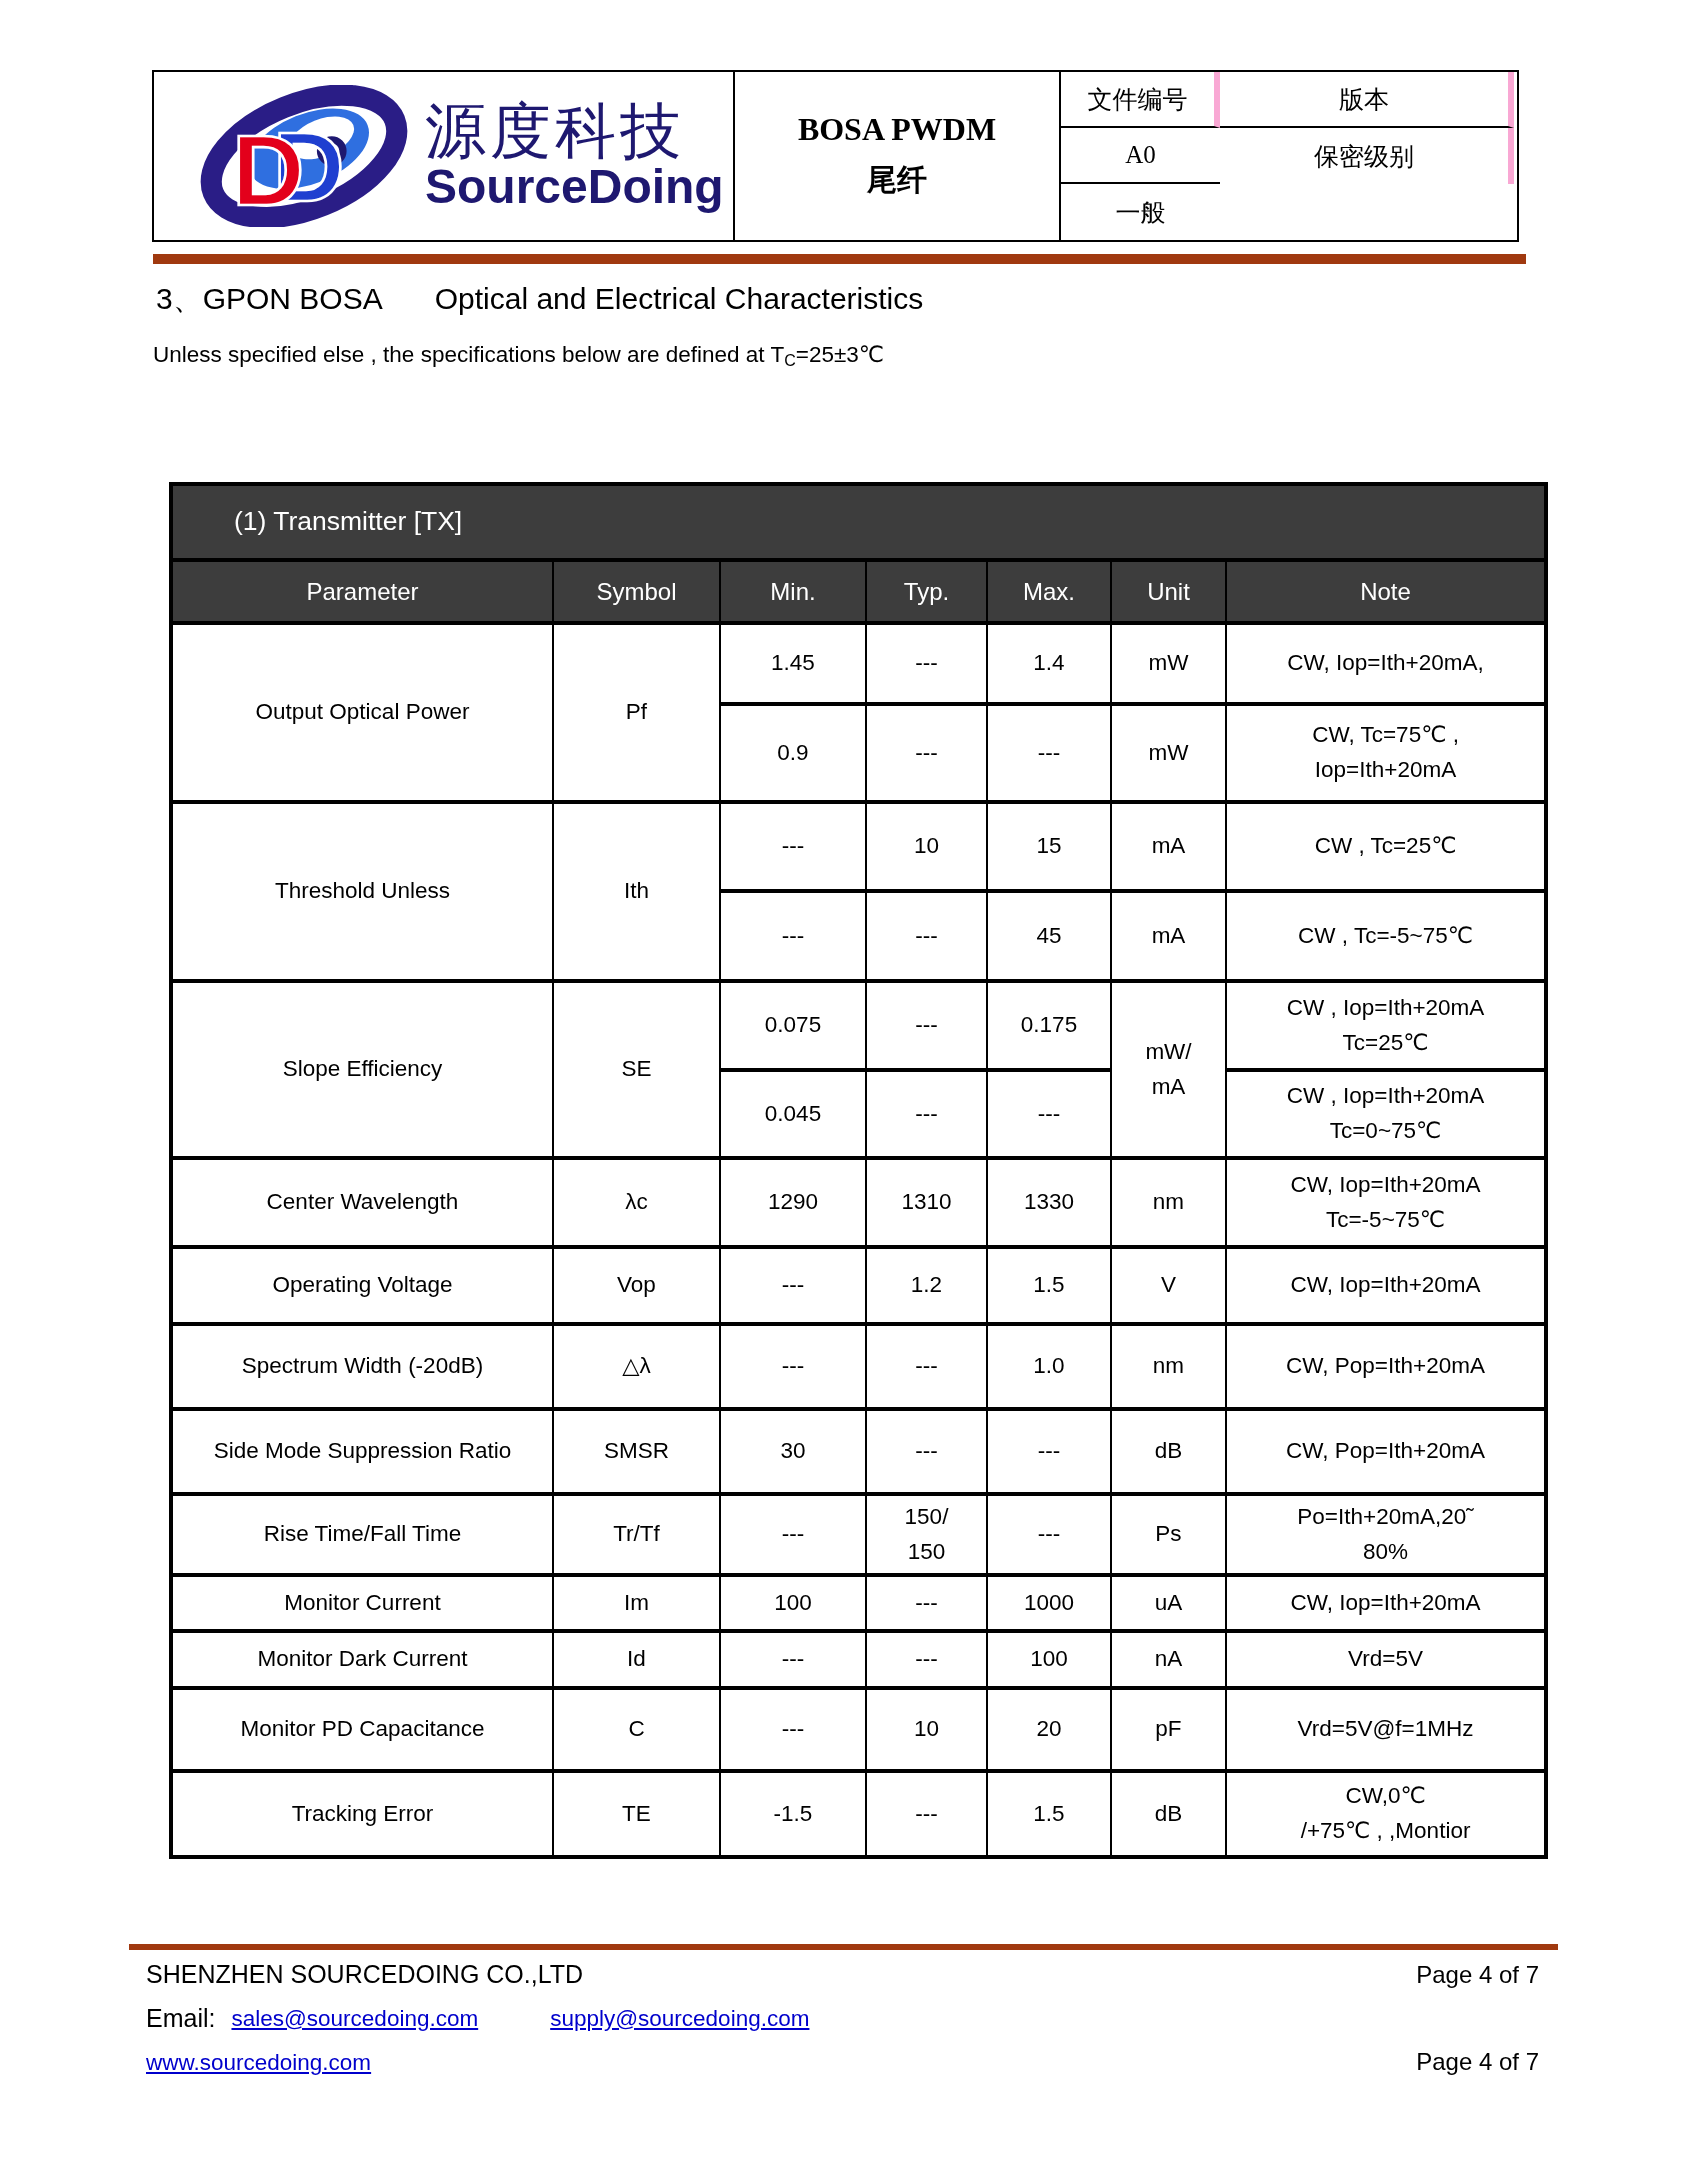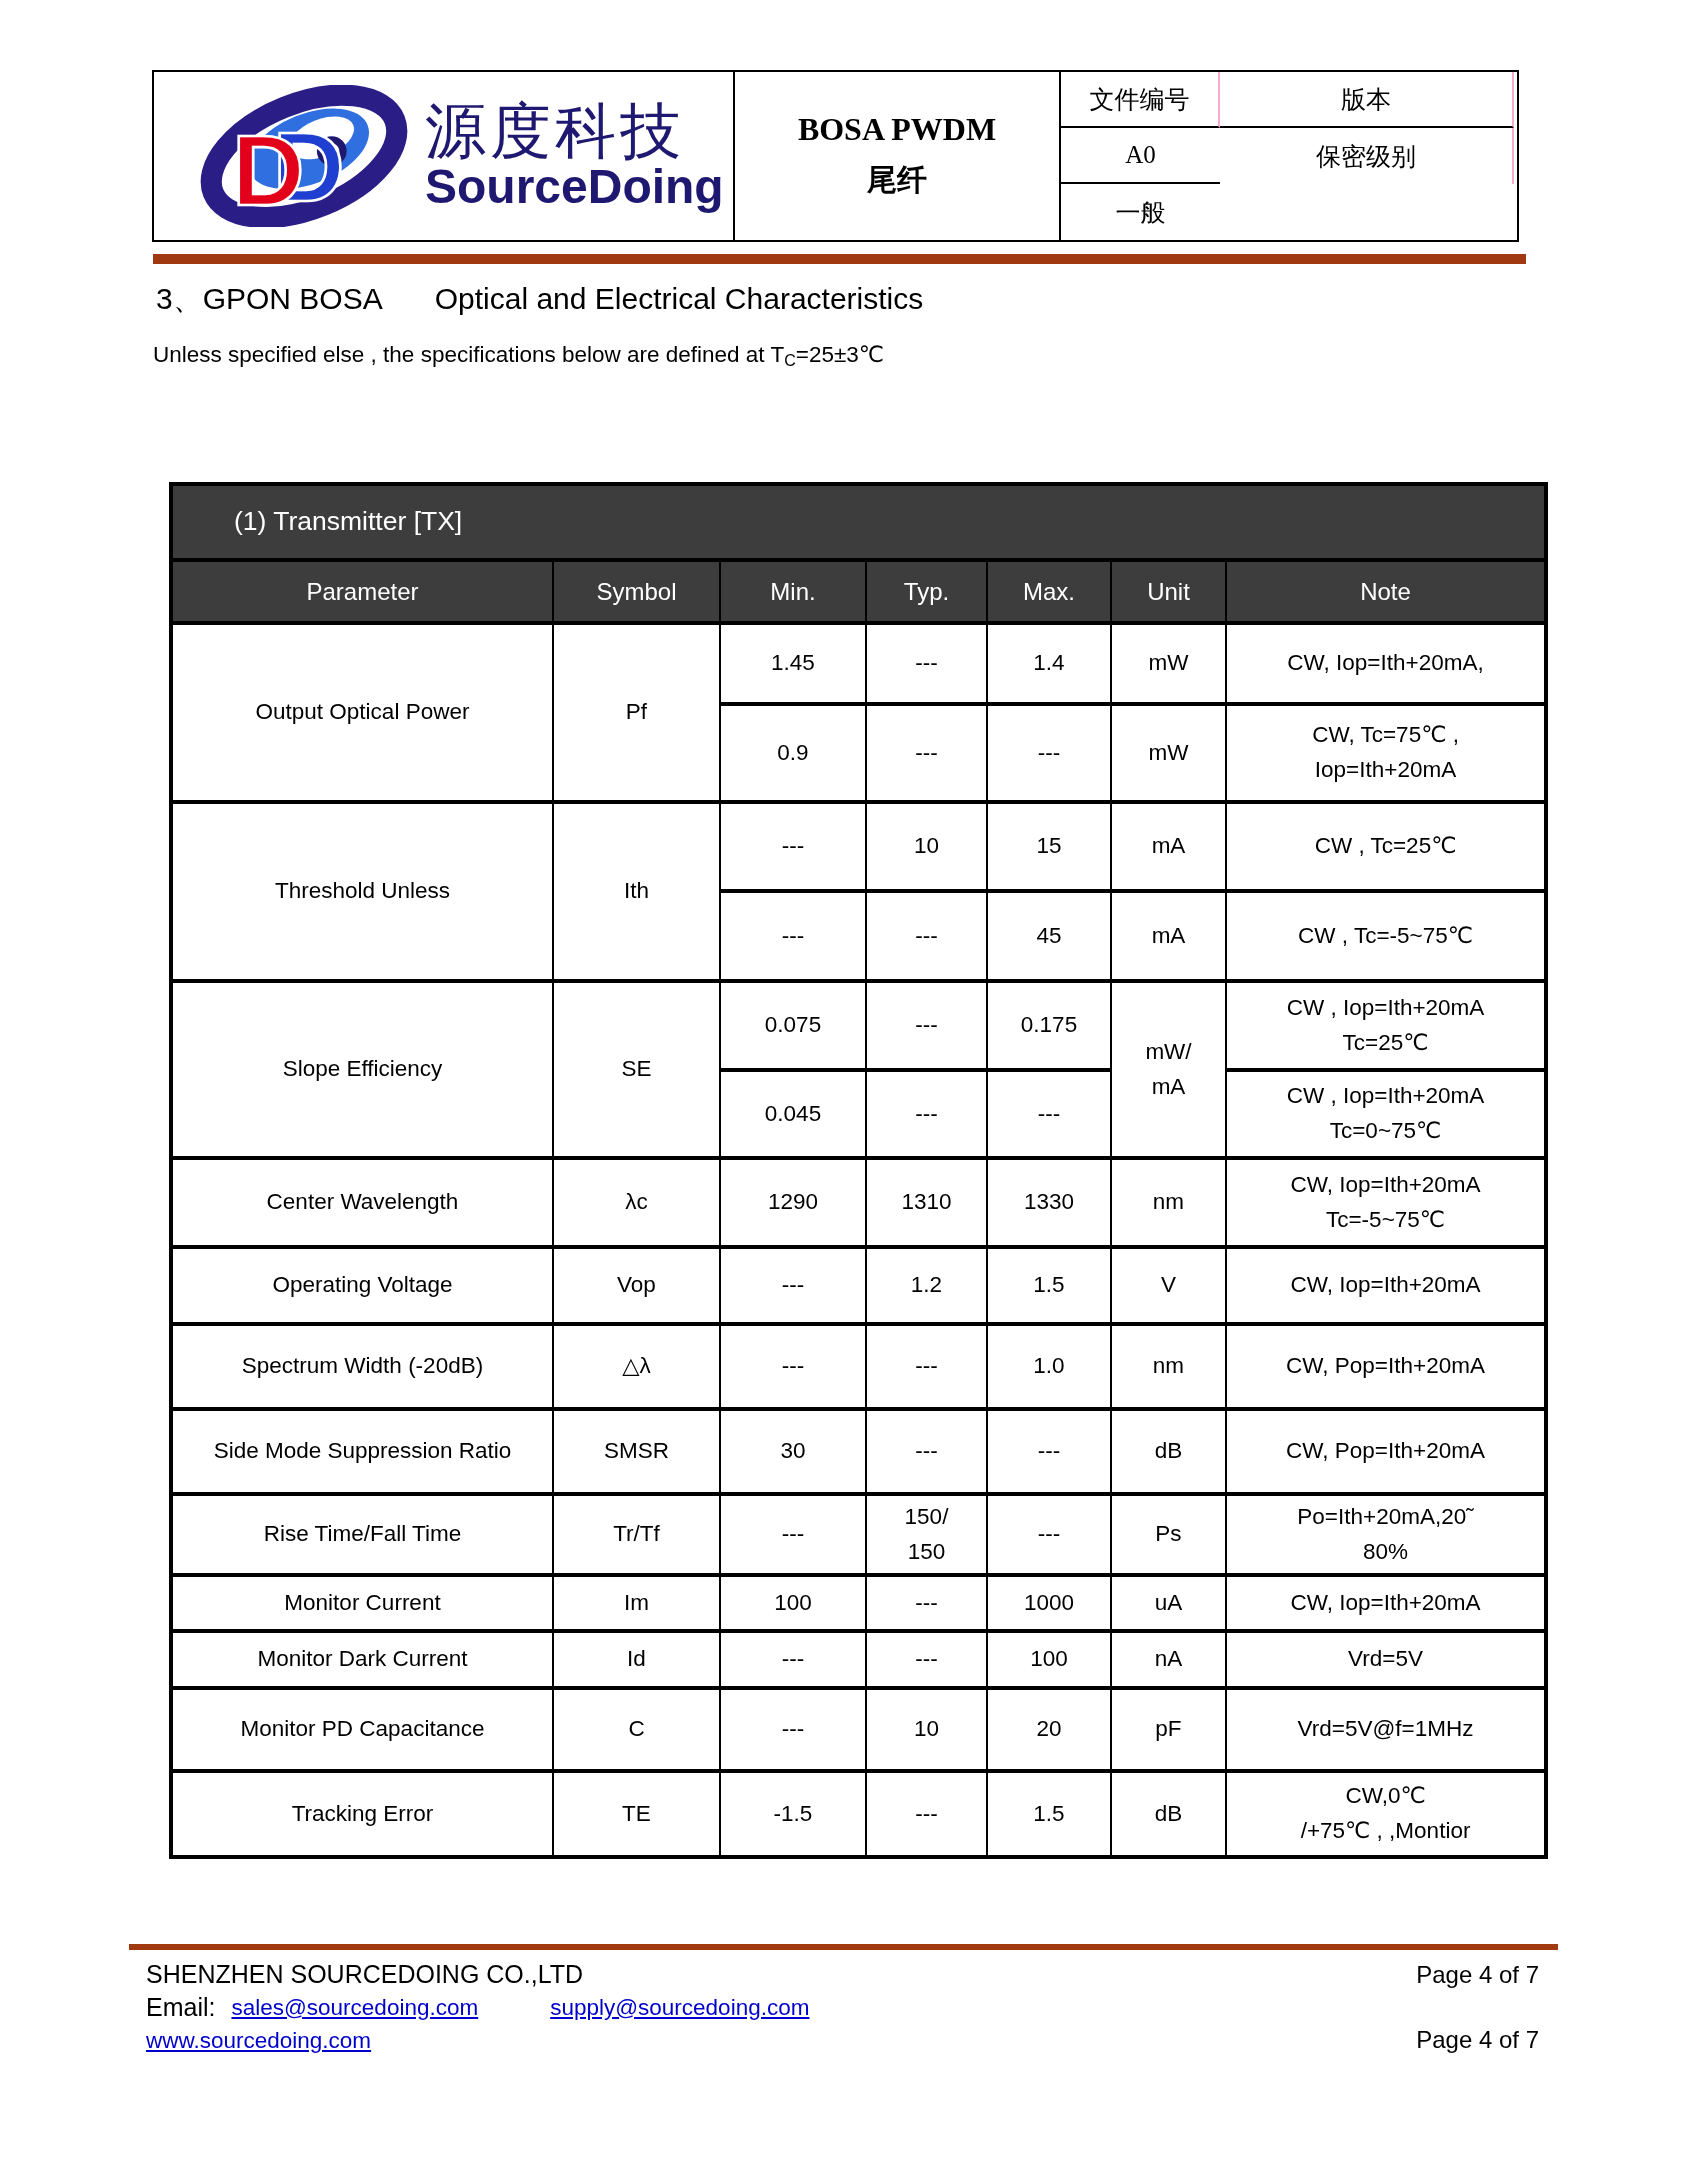--- a/index.html
+++ b/index.html
@@ -18,21 +18,21 @@
     grid-template-rows:1fr 1fr 1fr; background:#fff;
   }
   .logo-cell { grid-row:1/4; border-right:2px solid #000; display:flex; align-items:center; padding-left:41px; gap:12px; }
   .logo-text { display:flex; flex-direction:column; line-height:1; }
   .brand-cn { font-size:61px; font-weight:normal; color:#1E1870; letter-spacing:4px; font-family:"Liberation Sans","DejaVu Sans",sans-serif; }
   .brand-en { font-size:48px; font-weight:bold; color:#1E1870; letter-spacing:0px; margin-top:1.3px; }
   .title-cell { grid-row:1/4; border-right:2px solid #000; display:flex; flex-direction:column; align-items:center; justify-content:center; gap:12px;
     font-family:"Liberation Serif","DejaVu Serif",serif; font-weight:bold; }
   .title-line1 { font-size:32px; }
   .title-line2 { font-size:30px; }
-  .info-label { border-right:2px solid #f9a8d4; display:flex; align-items:center; justify-content:center;
+  .info-label { border-right:6px solid #f9a8d4; display:flex; align-items:center; justify-content:center;
     font-family:Liberation Sans, sans-serif; font-size:25px; }
   .info-value { display:flex; align-items:center; justify-content:center;
     font-family:"Liberation Serif","DejaVu Serif",serif; font-size:25px; }
   .rb { border-bottom:2px solid #000; }
 
   .accent-bar-top { position:absolute; left:153px; top:254px; width:1373px; height:10px; background:#A0390F; }
 
   
   .section-heading { position:absolute; left:156px; top:279px; font-size:30px; color:#000; white-space:nowrap; }
   .section-heading .gap { display:inline-block; width:52px; }
@@ -47,21 +47,21 @@
     text-align:center; vertical-align:middle; padding:2.6px 4px;
     white-space:pre-line; line-height:1.55;
   }
   tr.tbl-title th { background:#3D3D3D; color:#fff; font-weight:normal; text-align:left;
     padding-left:61px; font-size:26.5px; height:76px; }
   tr.tbl-head th { background:#3D3D3D; color:#fff; font-weight:normal; font-size:24px; height:63px; }
   td.param { text-align:left; padding-left:13.2px; padding-right:9.3px; }
 
   
   .accent-bar-bottom { position:absolute; left:129px; top:1944px; width:1429px; height:6px; background:#A0390F; }
-  .footer-block { position:absolute; left:146px; top:1960px; width:1393px; display:flex; flex-direction:column; gap:4px; }
+  .footer-block { position:absolute; left:146px; top:1960px; width:1393px; display:flex; flex-direction:column; gap:15px; }
   .f-row { display:flex; justify-content:space-between; align-items:baseline; }
   .f-company { font-size:25px; }
   .f-page { font-size:24px; }
   .f-emailrow { display:flex; align-items:center; gap:16px; font-size:25px; }
   .f-emailrow .gap2 { display:inline-block; width:40px; }
   a.f-link { color:#0000CC; text-decoration:underline; font-size:22.5px; }
 </style>
 </head>
 <body>
 

